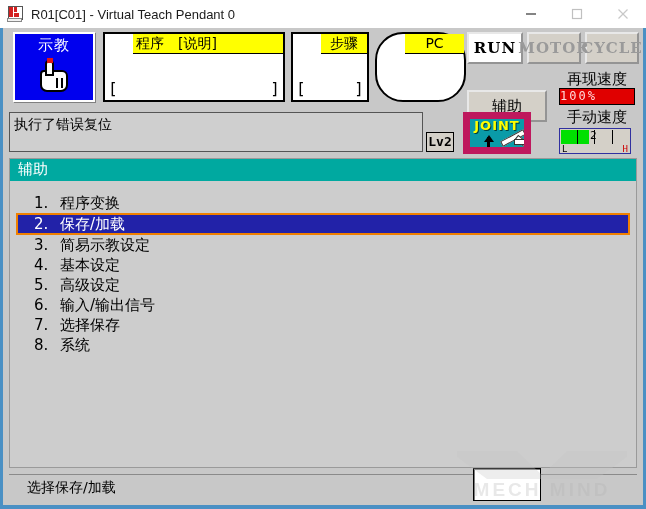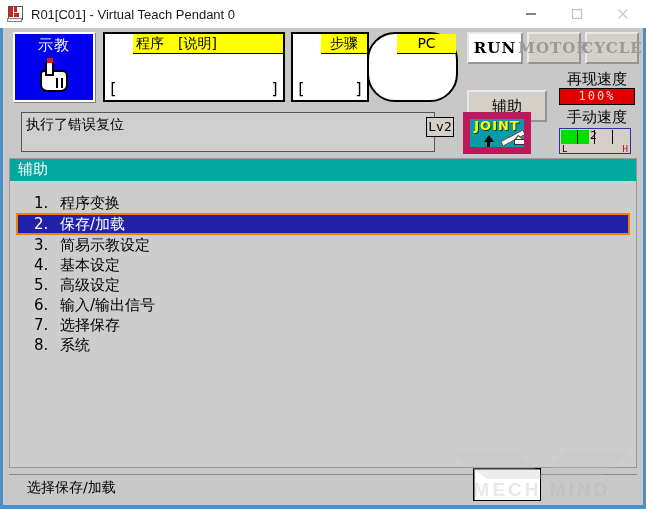--- a/index.html
+++ b/index.html
@@ -81,21 +81,21 @@
   }
   .infobox .hdr.ctr{text-align:center;padding-left:0;}
   .infobox .brackets{
     position:absolute;left:0;bottom:1px;width:100%;height:20px;
     font-size:16px;color:#000;font-family:"DejaVu Sans Mono",monospace;
   }
   .infobox .brackets .lb{position:absolute;left:3px;top:0;}
   .infobox .brackets .rb{position:absolute;right:3px;top:0;}
   #box-program{left:100px;width:182px;}
   #box-step{left:288px;width:78px;}
-  #box-pc{left:364px;width:91px;border-radius:28px;}
+  #box-pc{left:372px;width:91px;border-radius:28px;}
 
   
   .modebtn{
     position:absolute;top:4px;height:32px;
     border:2px outset #e8e8e8;background:#d4d0c8;
     box-sizing:border-box;
     display:flex;align-items:center;justify-content:center;
     font-family:"DejaVu Serif","Liberation Serif",serif;
     font-weight:bold;font-size:15px;letter-spacing:1px;
   }
@@ -111,47 +111,47 @@
   }
 
   .speedlbl{
     position:absolute;text-align:center;font-size:15px;color:#000;
     font-family:"DejaVu Sans",sans-serif;white-space:nowrap;
   }
   #lbl-play-speed{left:548px;top:42px;width:92px;}
   #playspeed-box{
     position:absolute;left:556px;top:60px;width:76px;height:17px;
     background:#e00000;border:1px solid #000;box-sizing:border-box;
-    color:#ffd9d9;font-size:12px;letter-spacing:2px;text-align:center;
+    color:#ffd9d9;font-size:12px;letter-spacing:2px;text-align:left;
     line-height:15px;font-family:"DejaVu Sans Mono",monospace;
   }
   #lbl-manual-speed{left:548px;top:80px;width:92px;}
   #manspeed-box{
     position:absolute;left:556px;top:100px;width:72px;height:26px;
     background:#d4d0c8;border:1px solid #3030a0;box-sizing:border-box;
   }
   #manspeed-box .fill{position:absolute;left:1px;top:1px;width:28px;height:14px;background:#00e000;}
   #manspeed-box .val{position:absolute;left:30px;top:0px;font-size:11px;color:#000;font-family:"DejaVu Sans Mono",monospace;}
   #manspeed-box .tick{position:absolute;top:1px;width:1px;height:14px;background:#000;}
   #manspeed-box .lmark{position:absolute;left:2px;bottom:-1px;font-size:9px;color:#000;font-family:"DejaVu Sans Mono",monospace;}
   #manspeed-box .hmark{position:absolute;right:2px;bottom:-1px;font-size:9px;color:#cc0000;font-family:"DejaVu Sans Mono",monospace;}
 
   
   .msgbox{
     position:absolute;left:6px;top:84px;width:414px;height:40px;
     background:#cfcfcf;border:1px solid #555;box-sizing:border-box;
     font-size:14px;color:#000;padding:3px 4px;
     font-family:"DejaVu Sans",sans-serif;
-    margin-left:12px;
   }
   .lvbadge{
-    position:absolute;left:423px;top:89px;width:28px;height:20px;
+    position:absolute;left:423px;top:104px;width:28px;height:20px;
     background:#d4d0c8;border:1px solid #000;box-sizing:border-box;
     font-size:13px;color:#000;text-align:center;line-height:18px;
     font-family:"DejaVu Sans Mono",monospace;
+    font-weight:bold;
   }
   .jointicon{
     position:absolute;left:460px;top:84px;width:68px;height:42px;
     background:#0a9ba8;border:7px solid #be185d;box-sizing:border-box;overflow:hidden;
   }
   .jointicon .jt{
     position:absolute;left:0;top:-1px;width:100%;text-align:center;
     color:#ffff00;font-size:13px;font-weight:bold;letter-spacing:1px;
     font-family:"DejaVu Sans",sans-serif;
     text-shadow:1px 1px 0 #004040;

